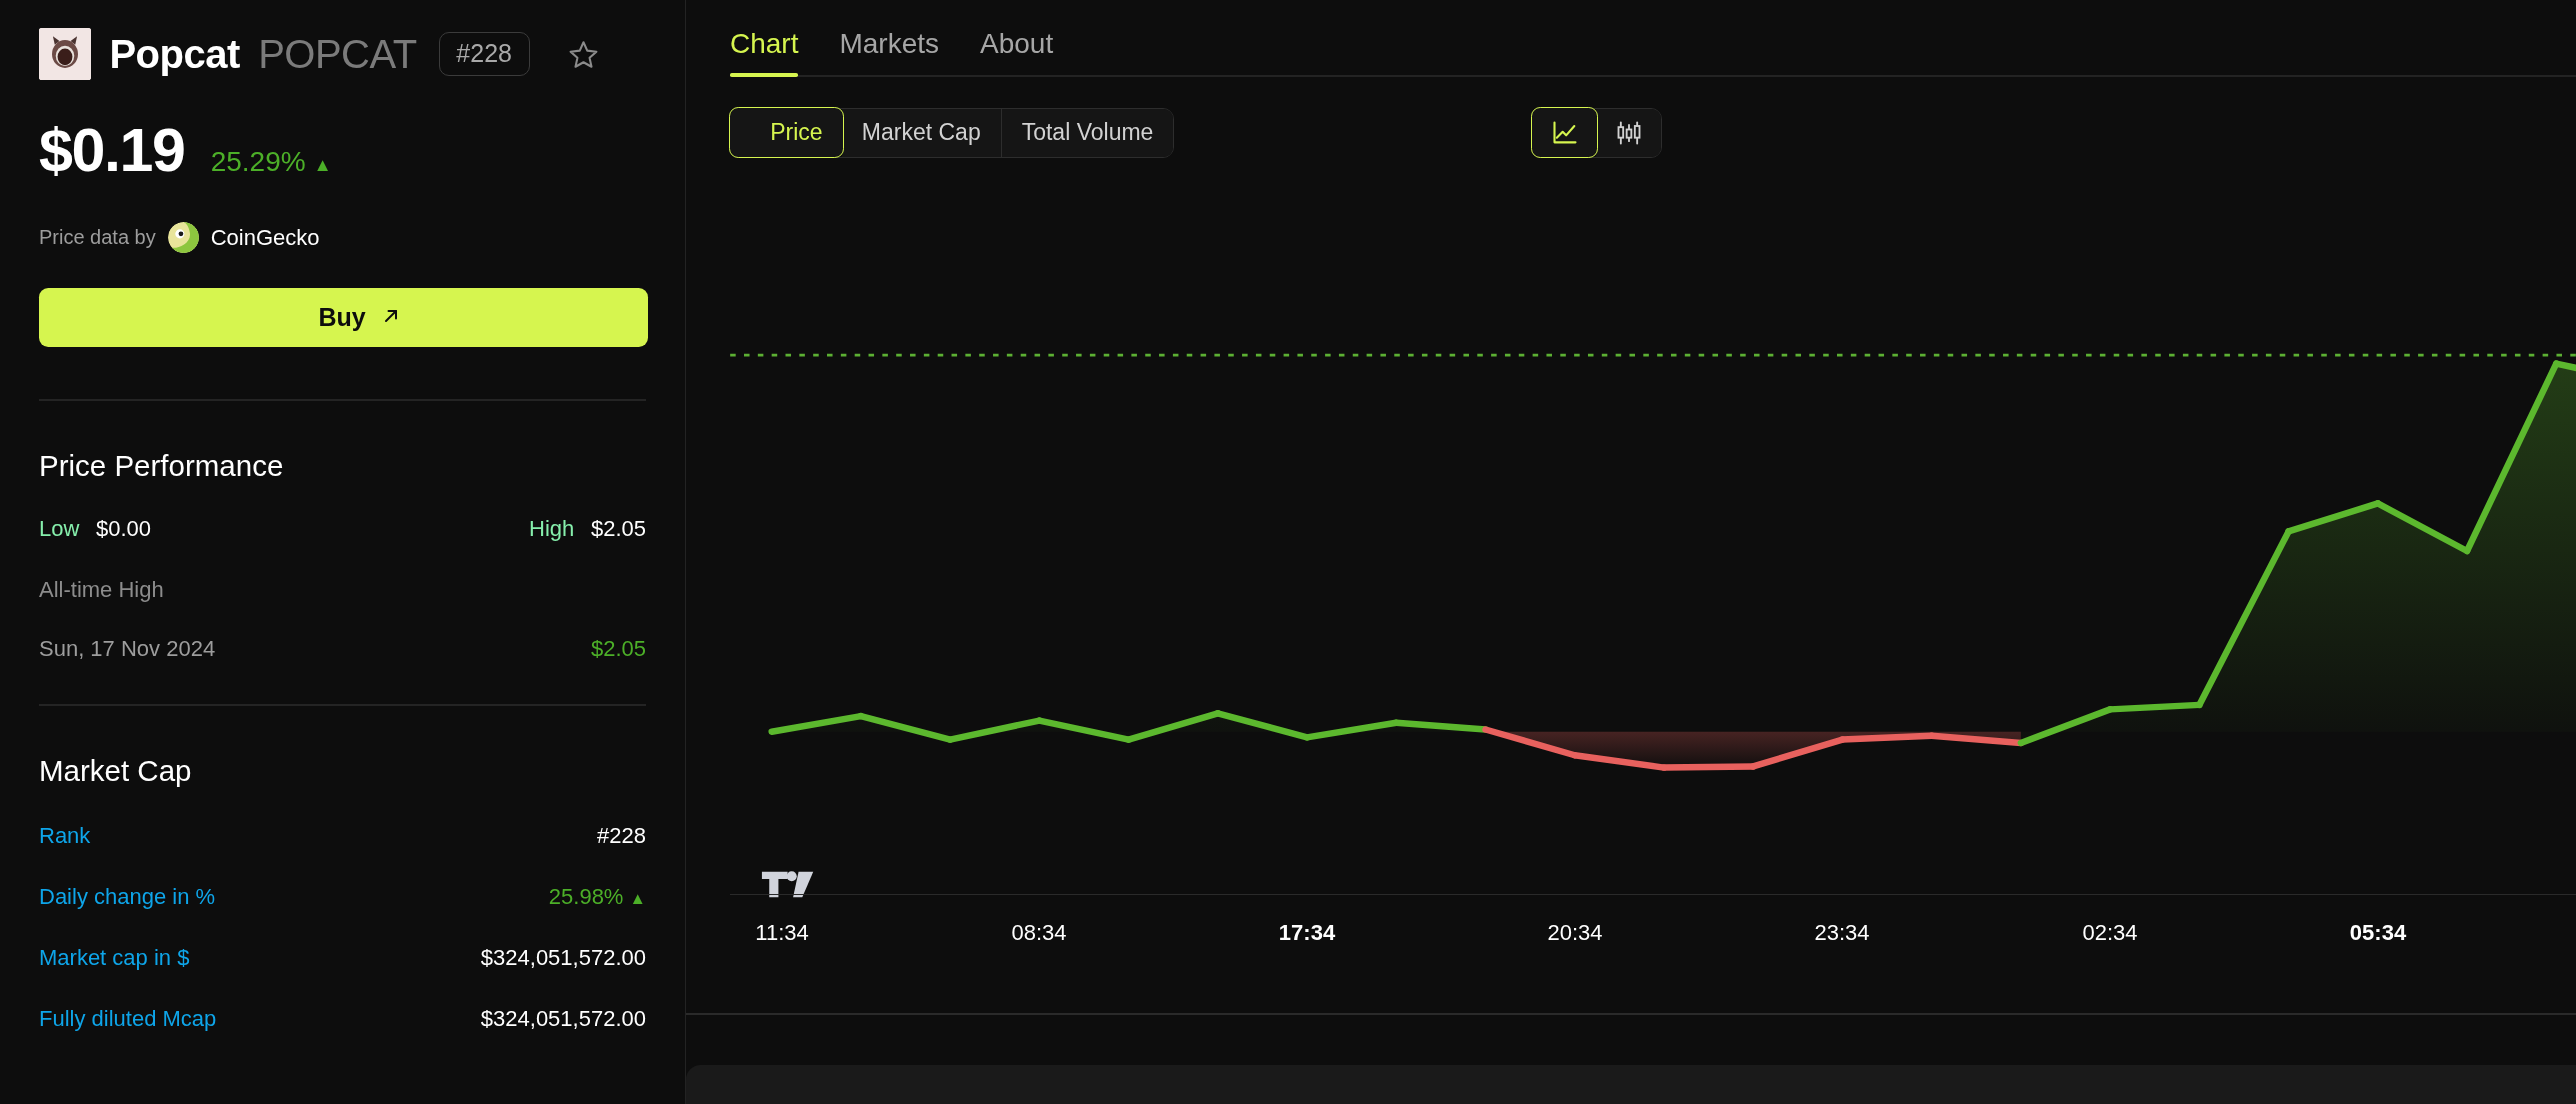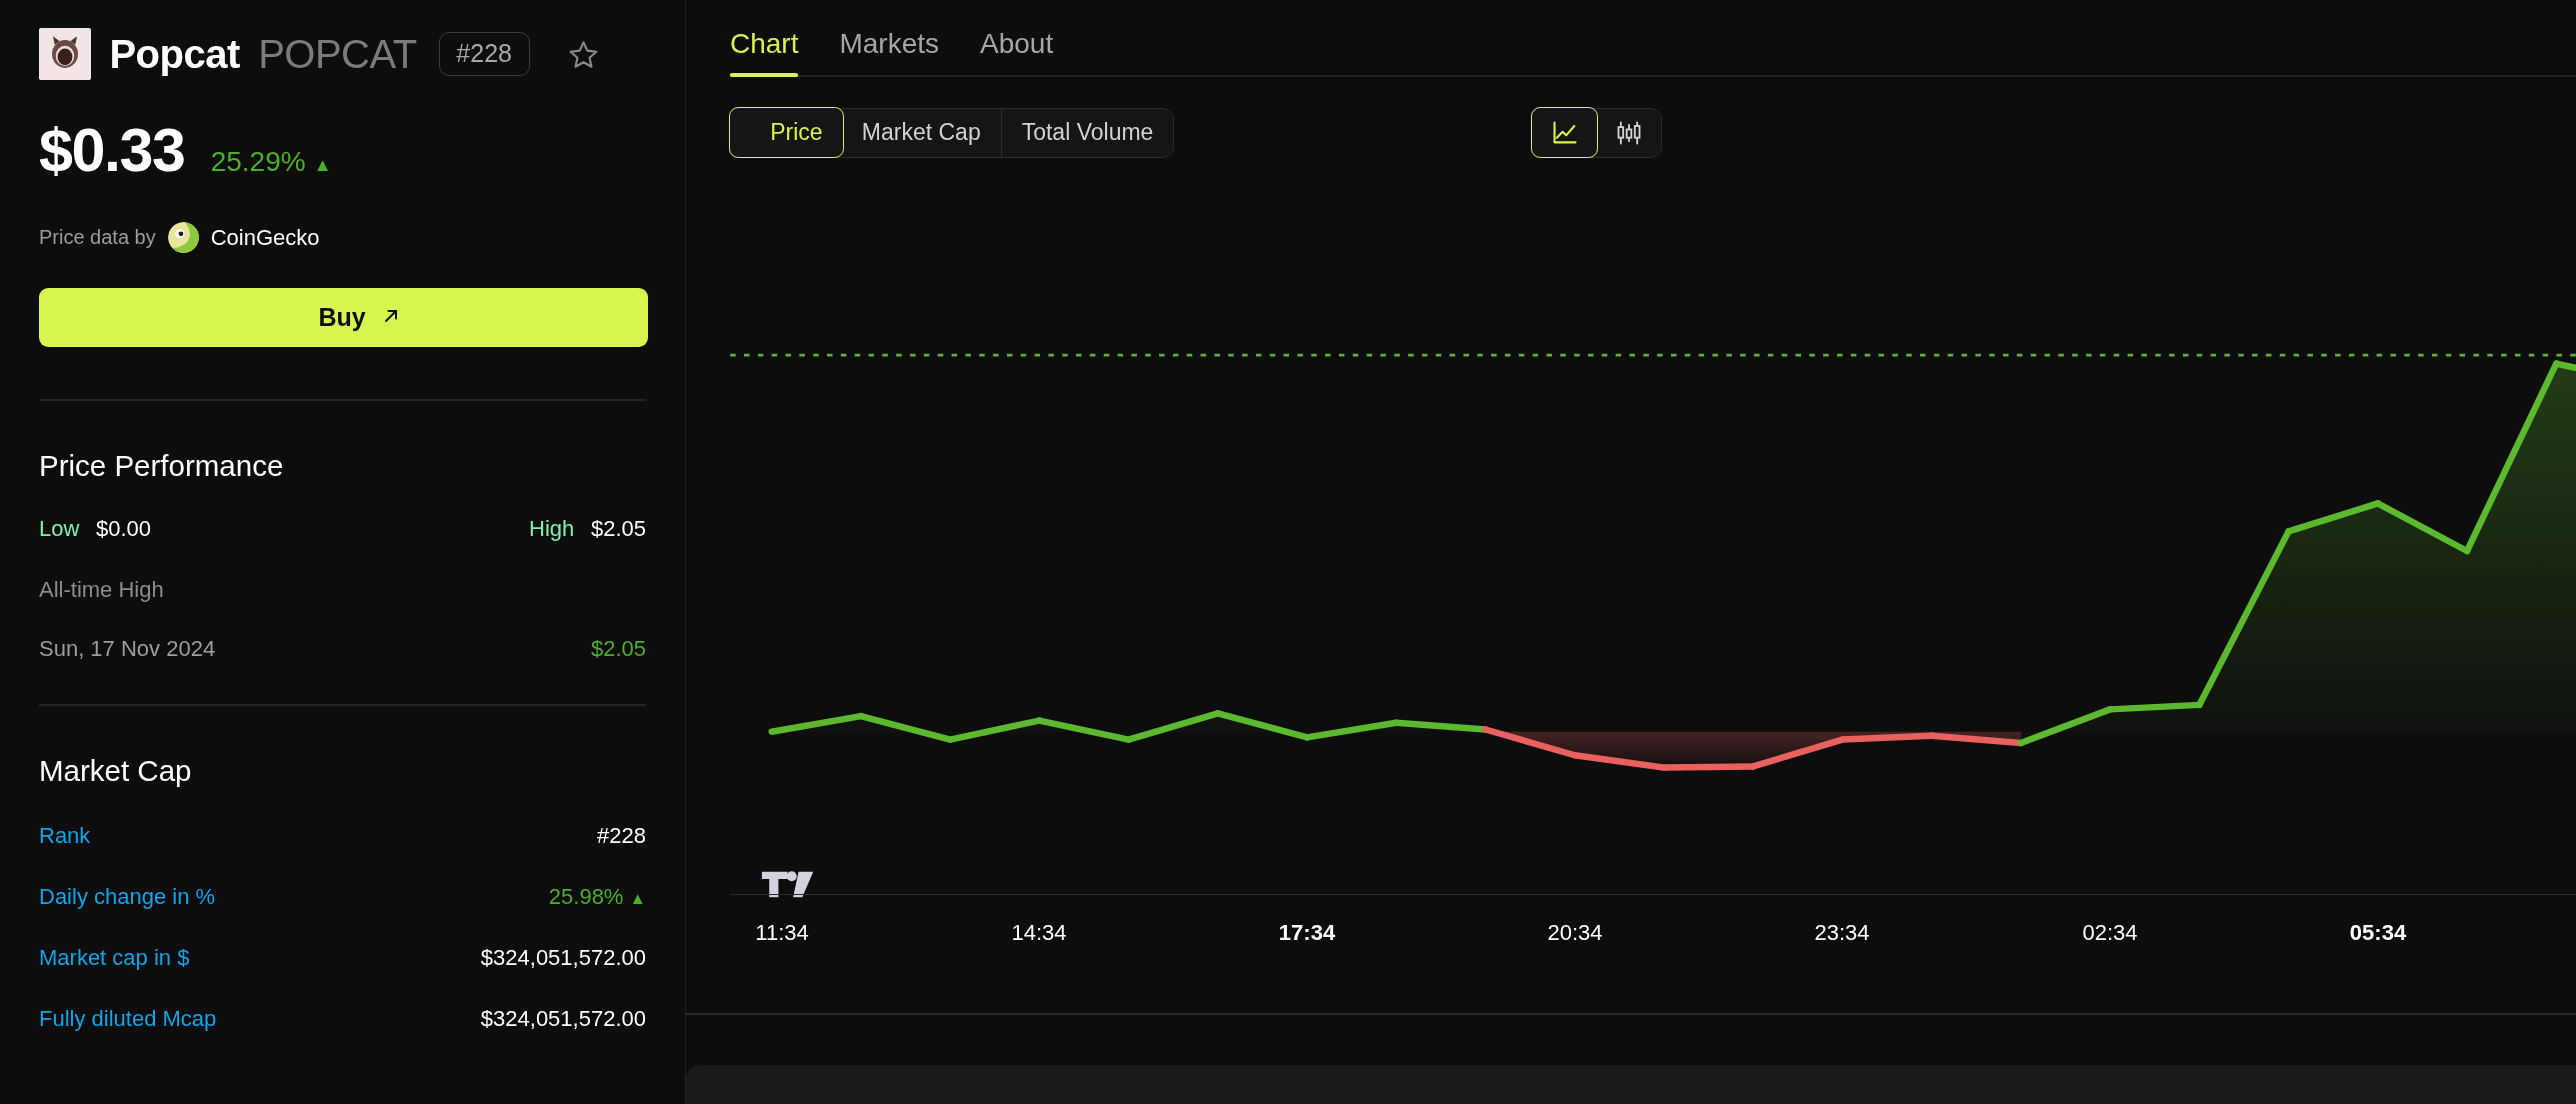--- a/index.html
+++ b/index.html
@@ -162,21 +162,21 @@
       <div class="coin-symbol">POPCAT</div>
       <div class="rank-badge">#228</div>
       <div class="star-btn">
         <svg width="31" height="31" viewBox="0 0 24 24" fill="none" stroke="#8b8b8b" stroke-width="1.6" stroke-linejoin="round">
           <polygon points="12,2.5 14.9,9 22,9.8 16.7,14.6 18.2,21.5 12,18 5.8,21.5 7.3,14.6 2,9.8 9.1,9"></polygon>
         </svg>
       </div>
     </div>
 
     <div class="price-row">
-      <div class="price-big">$0.33</div>
+      <div class="price-big">$0.19</div>
       <div class="price-change">
         <span>25.29%</span>
         <span class="tri-up">▲</span>
       </div>
     </div>
 
     <div class="price-data-by">
       <div class="pdb-label">Price data by</div>
       <div class="gecko-logo">
         <svg width="31" height="31" viewBox="0 0 34 34">
@@ -330,21 +330,21 @@
           <path d="M2 4 H30 V12 H20 V32 H10 V12 H2 Z" fill="#d1d4dc"></path>
           <circle cx="34.5" cy="9" r="5.5" fill="#d1d4dc"></circle>
           <path d="M42 4 H58 L46 32 H36 Z" fill="#d1d4dc"></path>
         </svg>
       </div>
 
       <div class="baseline"></div>
 
       <div class="x-axis" id="x-axis">
           <div class="x-tick" style="left: 52px;">11:34</div>
-          <div class="x-tick" style="left: 309px;">14:34</div>
+          <div class="x-tick" style="left: 309px;">08:34</div>
           <div class="x-tick" style="left: 577px; font-weight: bold;">17:34</div>
           <div class="x-tick" style="left: 845px;">20:34</div>
           <div class="x-tick" style="left: 1112px;">23:34</div>
           <div class="x-tick" style="left: 1380px;">02:34</div>
           <div class="x-tick bold" style="left: 1648px;">05:34</div>
         </div>
     </div>
 
     <div class="bottom-divider"></div>
     <div class="bottom-panel"></div>

